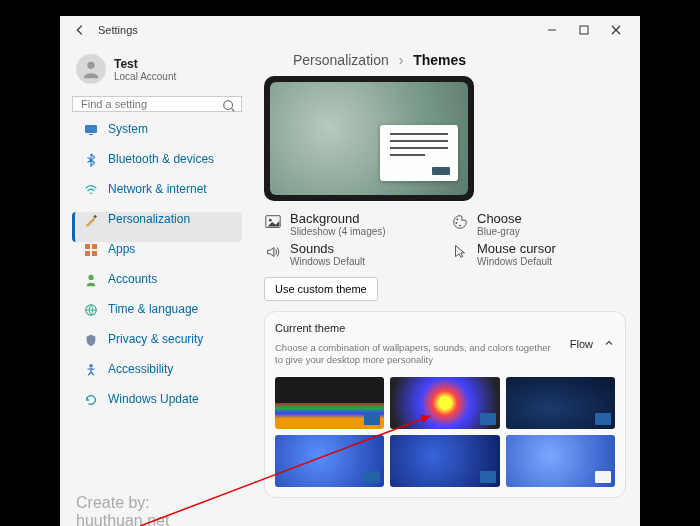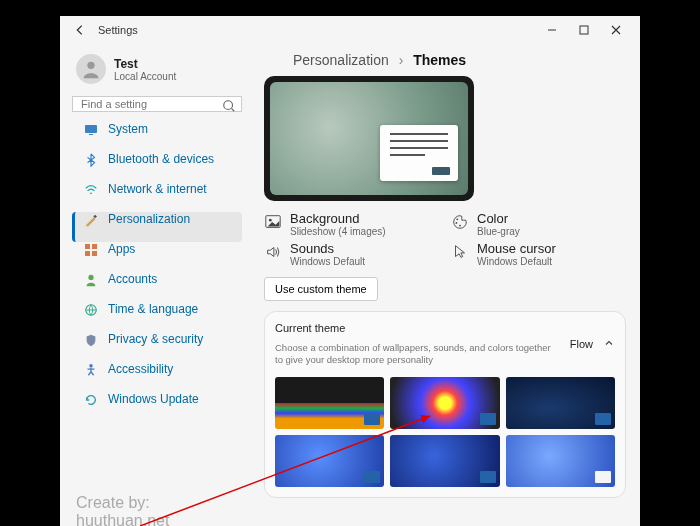--- a/index.html
+++ b/index.html
@@ -237,21 +237,21 @@
             </div>
         </div>
         <div class="setting">
           <span class="sico"><svg width="18" height="18" viewBox="0 0 20 20">
                 <path d="M10 3 A7 7 0 1 0 17 10 Q17 7 14 8 Q11 9 12 6 Q13 3 10 3" stroke="#444" fill="none"></path>
                 <circle cx="7" cy="7" r="1" fill="#444"></circle>
                 <circle cx="6" cy="11" r="1" fill="#444"></circle>
                 <circle cx="10" cy="14" r="1" fill="#444"></circle>
               </svg></span>
           <div>
-              <div class="slabel">Color</div>
+              <div class="slabel">Choose</div>
               <div class="svalue">Blue-gray</div>
             </div>
         </div>
         <div class="setting">
           <span class="sico"><svg width="18" height="18" viewBox="0 0 20 20">
                 <path d="M4 8 H7 L11 5 V15 L7 12 H4 Z" stroke="#444" fill="none"></path>
                 <path d="M13 7 Q15 10 13 13 M15 5 Q18 10 15 15" stroke="#444" fill="none"></path>
               </svg></span>
           <div>
               <div class="slabel">Sounds</div>

